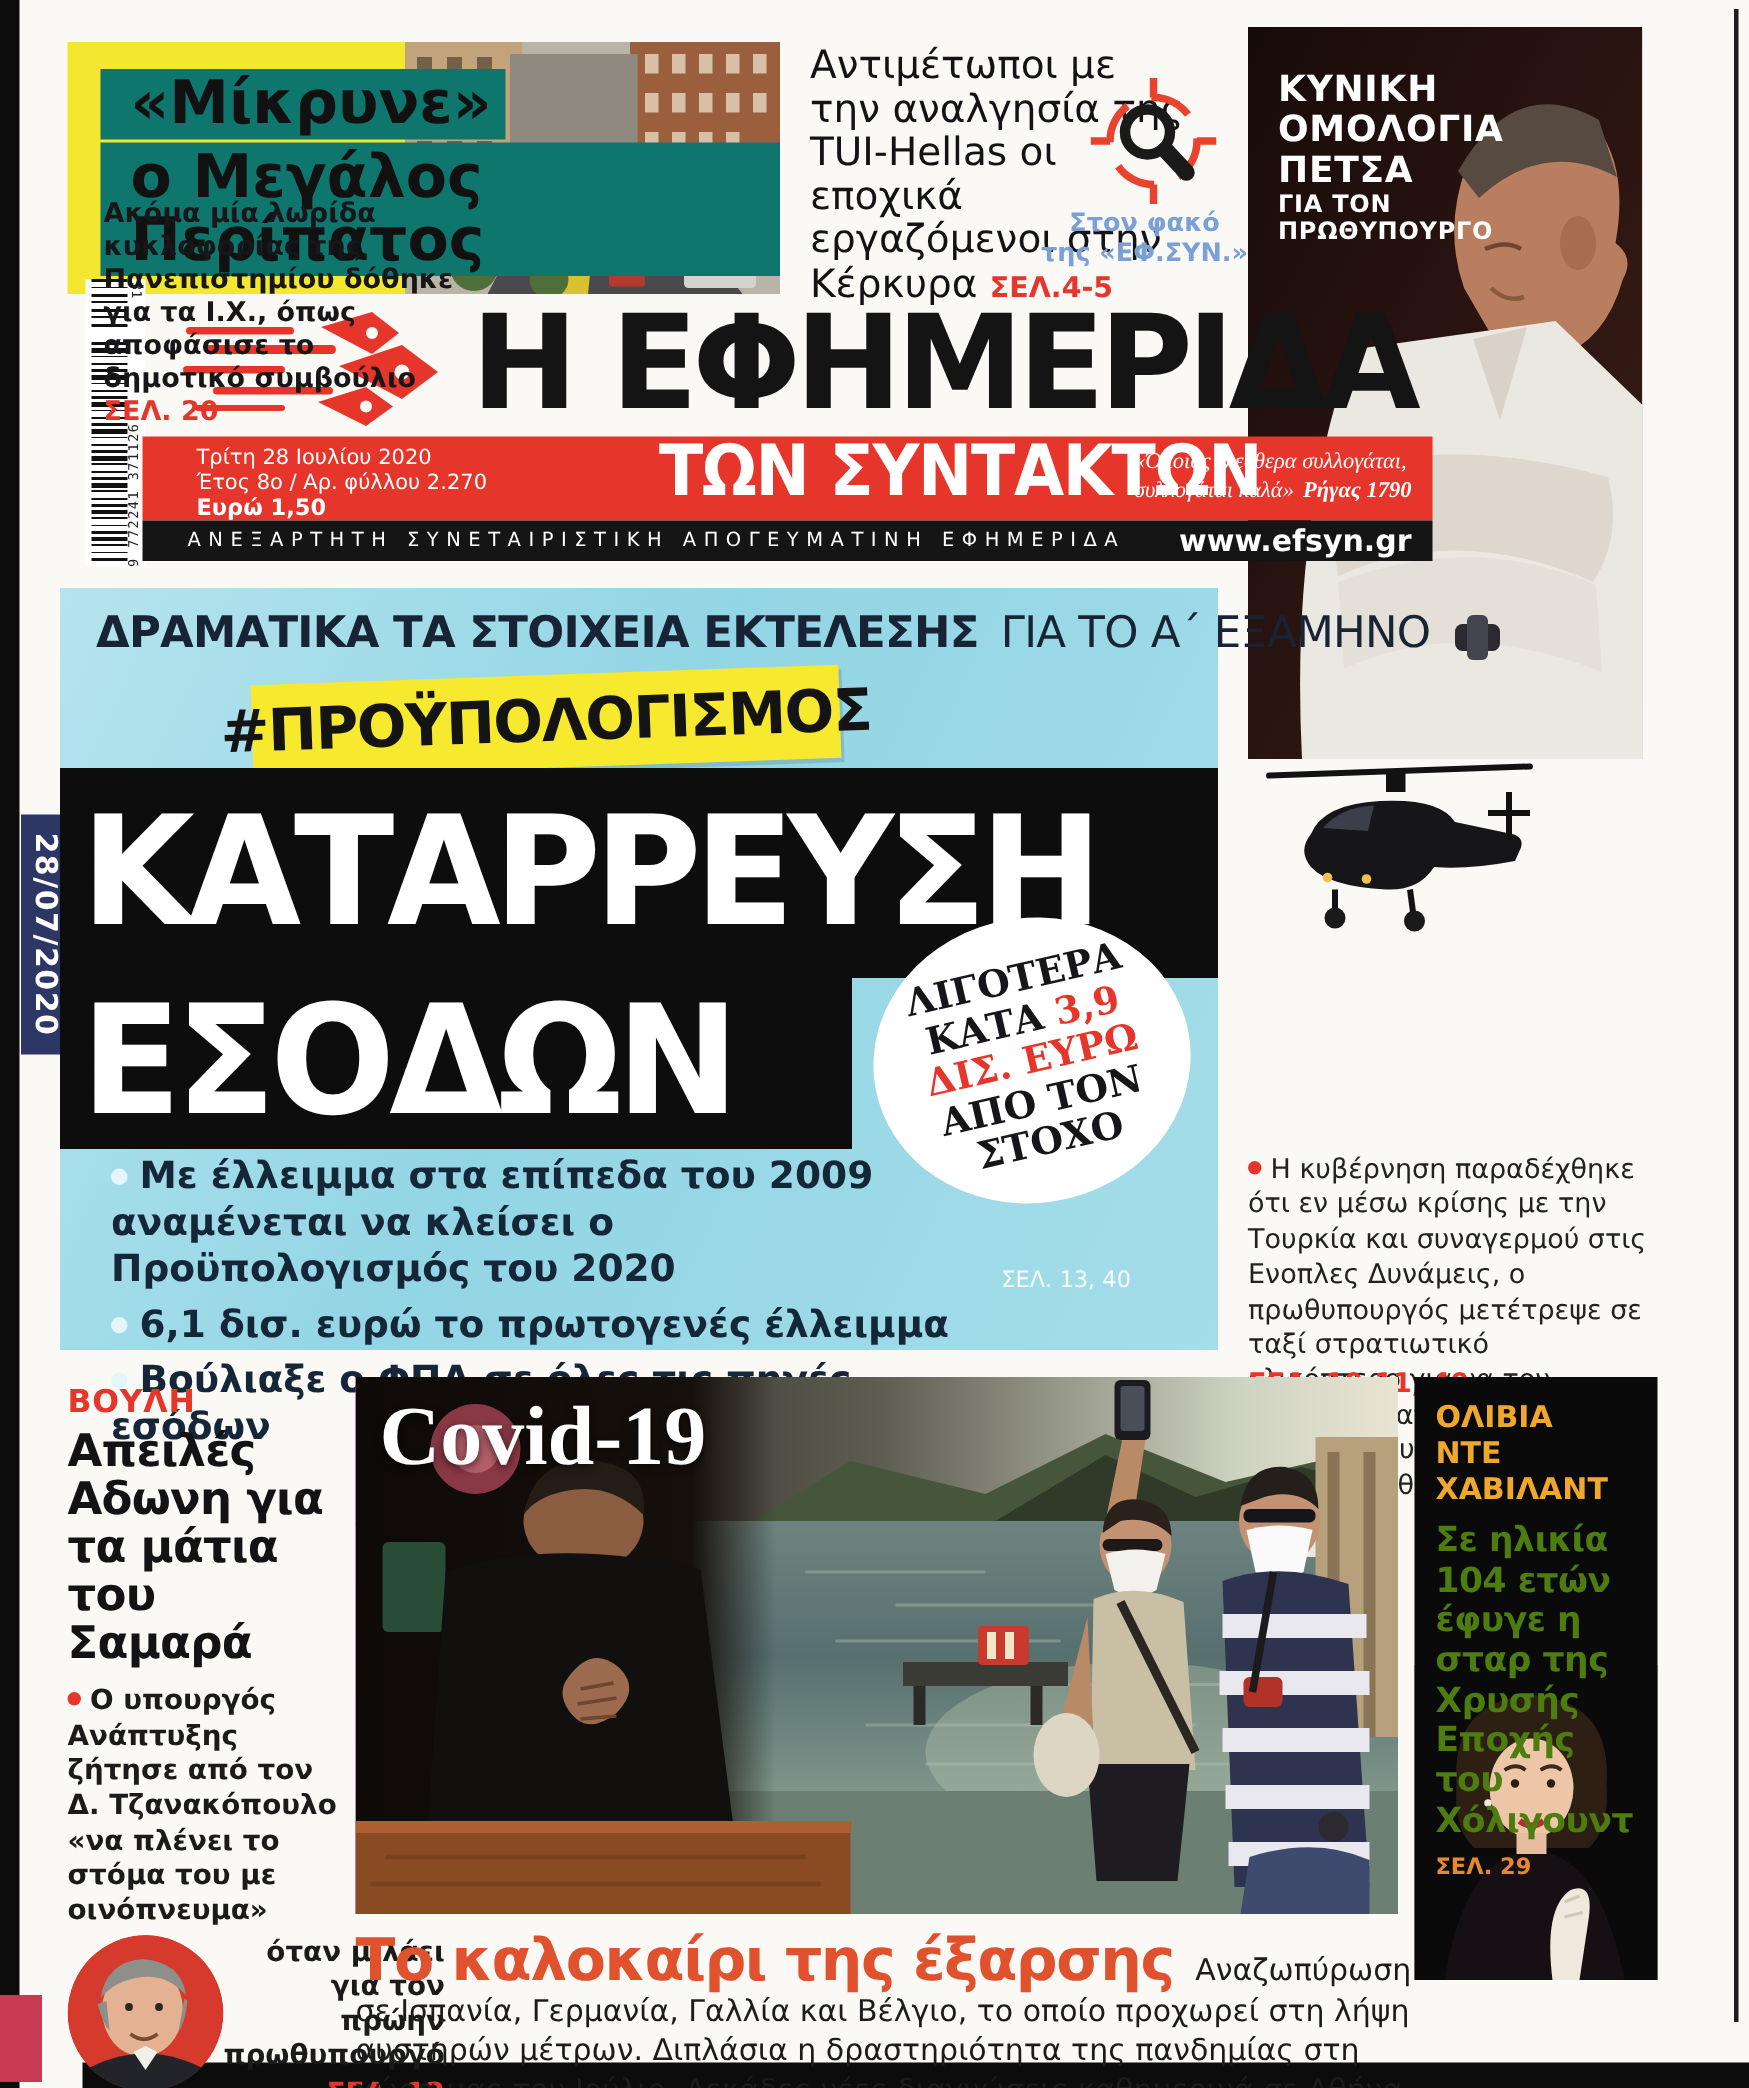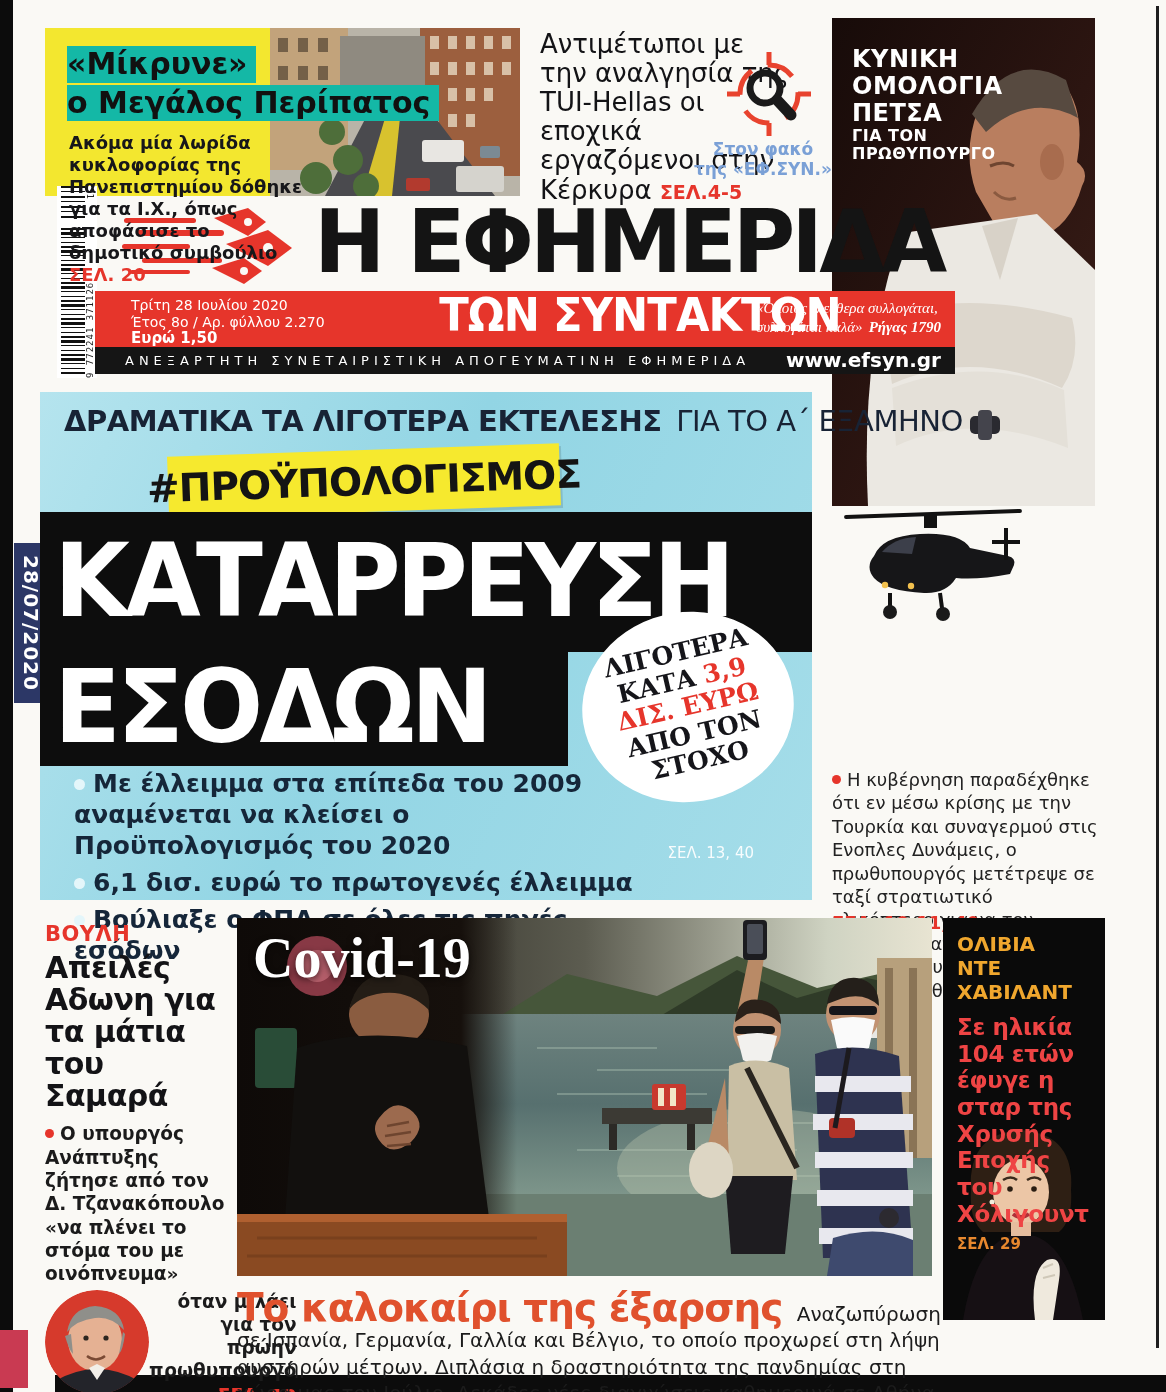--- a/index.html
+++ b/index.html
@@ -15,21 +15,21 @@
   .edge-red{left:0;top:1330px;width:28px;height:58px;background:#c93a52;}
 
   
   .date-tab{left:14px;top:543px;width:34px;height:160px;background:#2c3766;display:flex;align-items:center;justify-content:center;}
   .date-tab span{writing-mode:vertical-rl;color:#fff;font-weight:bold;font-size:20px;letter-spacing:1px;}
 
   
   .tl-box{left:45px;top:28px;width:475px;height:168px;background:#f3e72f;}
   .tl-photo{right:0;top:0;width:250px;height:168px;}
   .tl-head{left:22px;top:18px;z-index:3;}
-  .tl-head .chip{display:table;background:#14b8a6;color:#111;font-weight:bold;font-size:30px;line-height:1.05;padding:2px 9px 3px 0;margin-bottom:2px;}
+  .tl-head .chip{display:table;background:#0f766e;color:#111;font-weight:bold;font-size:40px;line-height:1.05;padding:2px 9px 3px 20px;margin-bottom:2px;}
   .tl-body{left:24px;top:104px;width:238px;font-size:18px;font-weight:bold;line-height:1.22;color:#17171a;z-index:3;}
   .pgref{color:#e6352b;font-weight:bold;}
 
   
   .tm-text{left:540px;top:30px;width:255px;font-size:26px;line-height:1.12;font-weight:500;color:#131316;}
   .tm-text .pgref{font-size:19px;}
   .tm-icon{left:727px;top:52px;width:84px;height:84px;}
   .tm-cap{left:688px;top:140px;width:150px;text-align:center;color:#7aa0d6;font-weight:bold;font-size:17px;line-height:1.15;}
 
   
@@ -97,21 +97,21 @@
   
   .covid-photo{left:237px;top:918px;width:695px;height:358px;overflow:hidden;background:#d946ef;}
   .covid-label{position:absolute;left:16px;top:8px;color:#fff;font-family:"Liberation Serif","DejaVu Serif",serif;font-weight:bold;font-size:56px;text-shadow:0 2px 6px rgba(0,0,0,.6);z-index:2;}
   .covid-cap{left:237px;top:1288px;width:706px;font-size:20px;font-weight:500;line-height:1.32;color:#1c1c1c;}
   .covid-cap .head{color:#e0512d;font-weight:bold;font-size:39px;letter-spacing:-1px;line-height:1;margin-right:8px;}
 
   
   .ol-box{left:943px;top:918px;width:162px;height:402px;background:#0a0a0a;}
   .ol-inner{position:absolute;left:14px;top:14px;width:134px;}
   .k-yellow{color:#f0a72e;font-weight:bold;font-size:20px;line-height:1.2;}
-  .ol-h{margin-top:10px;color:#ef4444;font-weight:bold;font-size:23px;line-height:1.16;letter-spacing:-.3px;}
+  .ol-h{margin-top:10px;color:#4d7c0f;font-weight:bold;font-size:23px;line-height:1.16;letter-spacing:-.3px;}
   .ol-pg{margin-top:8px;color:#e8882e;font-weight:bold;font-size:15px;}
   .ol-photo{position:absolute;left:0;bottom:0;width:162px;height:210px;}
 </style>
 </head>
 <body>
 
 <div class="page">
 
   <div class="abs edge-left"></div>
   <div class="abs edge-bottom"></div>
@@ -276,21 +276,21 @@
     </div>
   </div>
 
   <div class="abs black-bar">
     <span class="bb-tagline nowrap">ΑΝΕΞΑΡΤΗΤΗ ΣΥΝΕΤΑΙΡΙΣΤΙΚΗ ΑΠΟΓΕΥΜΑΤΙΝΗ ΕΦΗΜΕΡΙΔΑ</span>
     <span class="bb-site">www.efsyn.gr</span>
   </div>
 
   <div class="abs main-box">
     <div class="abs ms-kicker nowrap">
-      <span class="b">ΔΡΑΜΑΤΙΚΑ ΤΑ ΛΙΓΟΤΕΡΑ ΕΚΤΕΛΕΣΗΣ</span>
+      <span class="b">ΔΡΑΜΑΤΙΚΑ ΤΑ ΣΤΟΙΧΕΙΑ ΕΚΤΕΛΕΣΗΣ</span>
       <span class="l">ΓΙΑ ΤΟ Α΄ ΕΞΑΜΗΝΟ</span>
     </div>
     <div class="abs ms-hash">
       <span>#ΠΡΟΫΠΟΛΟΓΙΣΜΟΣ</span>
     </div>
     <div class="abs band1">
       <span class="h1a nowrap">ΚΑΤΑΡΡΕΥΣΗ</span>
     </div>
     <div class="abs band2">
       <span class="h1b nowrap">ΕΣΟΔΩΝ</span>

